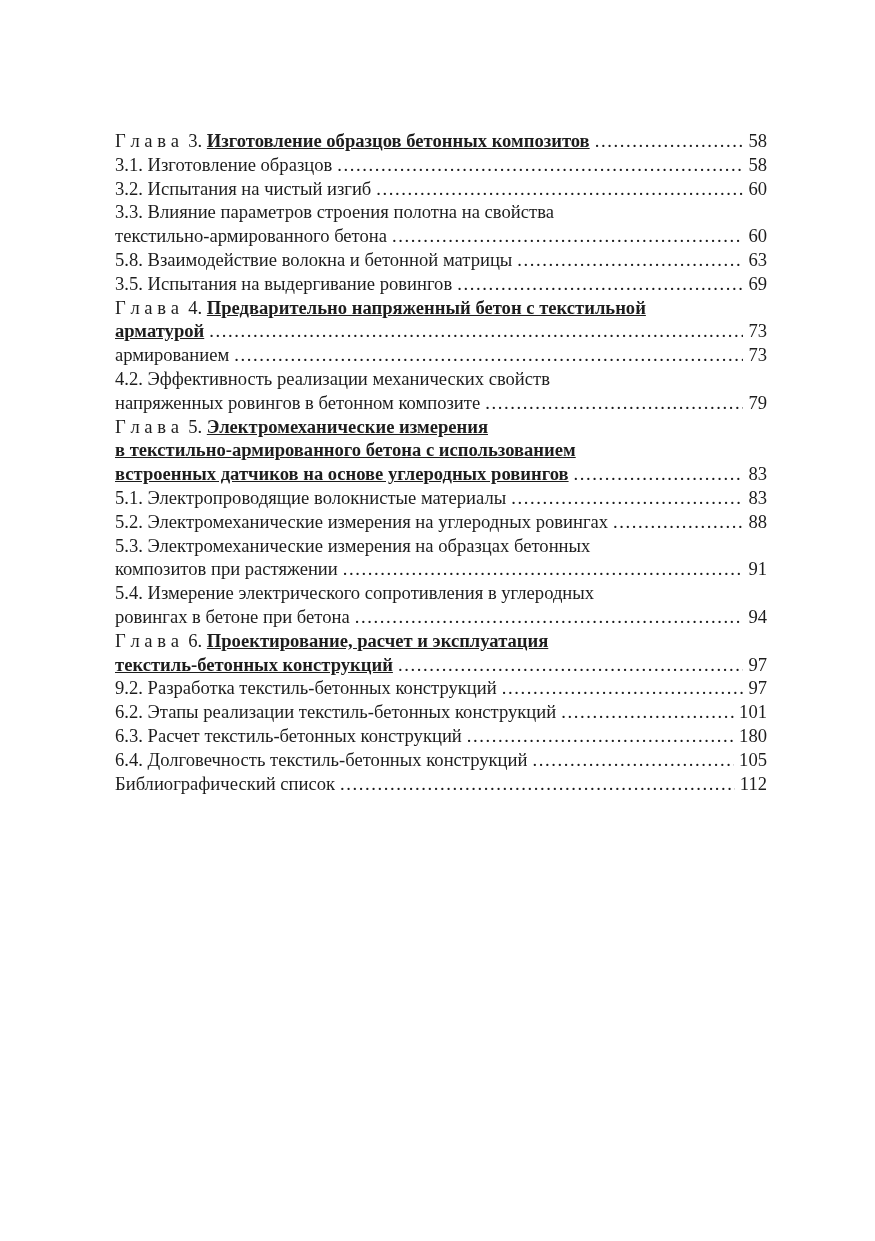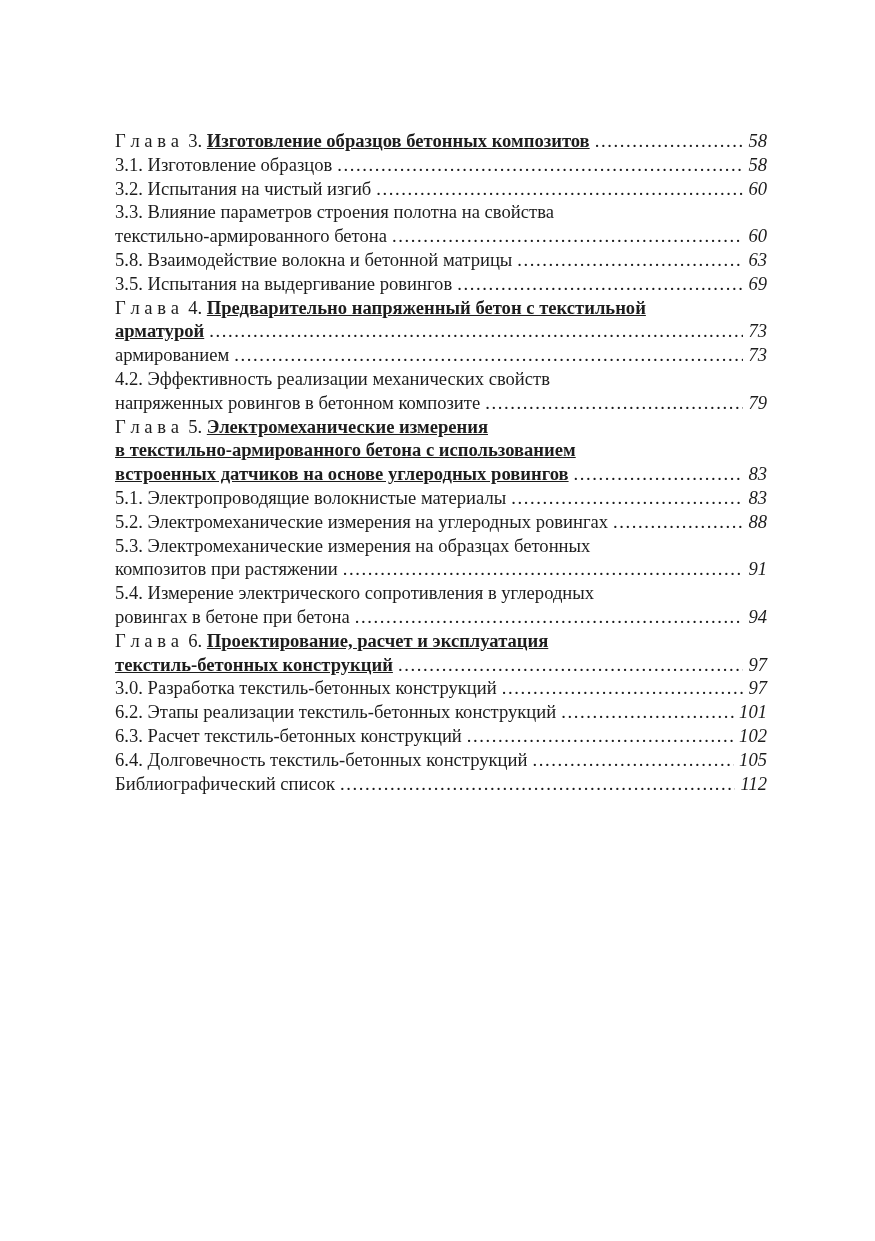--- a/index.html
+++ b/index.html
@@ -41,21 +41,20 @@
     min-width: 0;
   }
   .leader::after {
     content: "......................................................................................................................................................................";
     letter-spacing: 1.6px;
     color: #1d1d1d;
   }
   .pagenum {
     white-space: pre;
     flex: none;
-    font-style: italic;
   }
 </style>
 </head>
 <body>
 
 <div class="sheet">
   <div class="toc">
       <div class="toc-entry">
         <div class="toc-line">
           <span class="seg">Г л а в а  3. </span>
@@ -184,37 +183,37 @@
           <span class="seg bold">Проектирование, расчет и эксплуатация</span>
         </div>
         <div class="toc-line">
           <span class="seg bold">текстиль-бетонных конструкций</span>
           <span class="leader"></span>
           <span class="pagenum">97</span>
         </div>
       </div>
       <div class="toc-entry">
         <div class="toc-line">
-          <span class="seg">3.0. Разработка текстиль-бетонных конструкций</span>
+          <span class="seg">9.2. Разработка текстиль-бетонных конструкций</span>
           <span class="leader"></span>
           <span class="pagenum">97</span>
         </div>
       </div>
       <div class="toc-entry">
         <div class="toc-line">
           <span class="seg">6.2. Этапы реализации текстиль-бетонных конструкций</span>
           <span class="leader"></span>
           <span class="pagenum">101</span>
         </div>
       </div>
       <div class="toc-entry">
         <div class="toc-line">
           <span class="seg">6.3. Расчет текстиль-бетонных конструкций</span>
           <span class="leader"></span>
-          <span class="pagenum">102</span>
+          <span class="pagenum">180</span>
         </div>
       </div>
       <div class="toc-entry">
         <div class="toc-line">
           <span class="seg">6.4. Долговечность текстиль-бетонных конструкций</span>
           <span class="leader"></span>
           <span class="pagenum">105</span>
         </div>
       </div>
       <div class="toc-entry">

